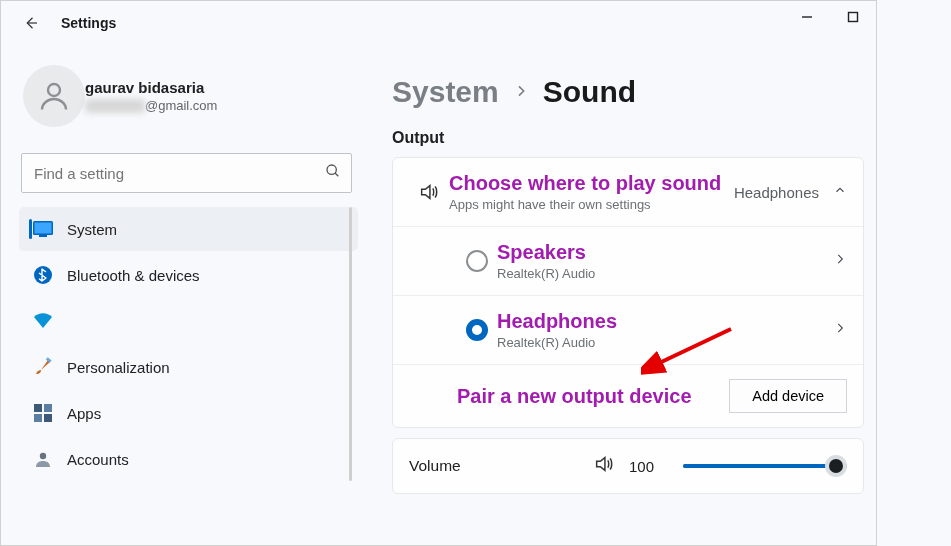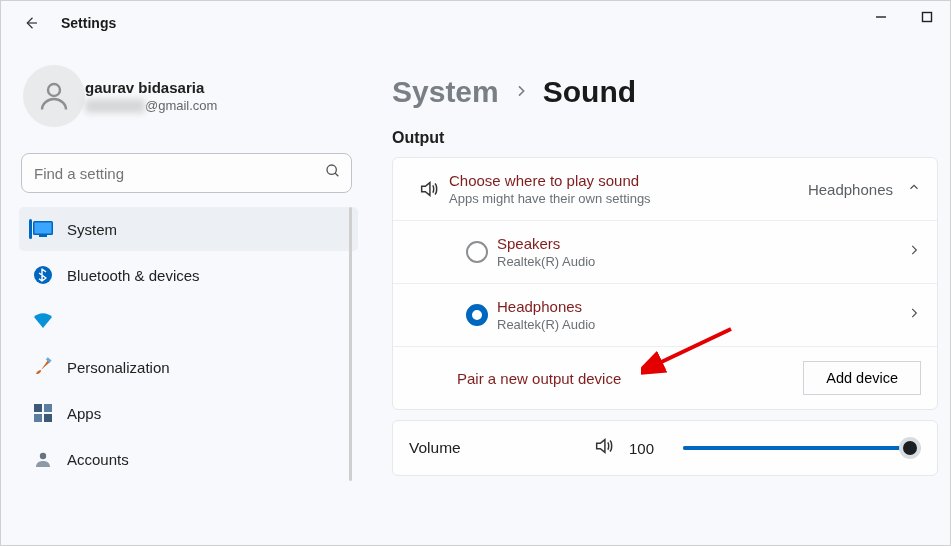--- a/index.html
+++ b/index.html
@@ -1,35 +1,35 @@
 <!DOCTYPE html>
 <html><head>
 <meta charset="utf-8">
 <style>
   * { box-sizing: border-box; font-family: "Segoe UI", Arial, sans-serif; }
   body { margin:0; width:951px; height:546px; background:#f7f9fc; color:#202020; overflow:hidden; }
-  .window { position:relative; width:951px; height:546px; border:1px solid #d0d0d0; background:#f7f9fc; }
+  .window { position:relative; width:877px; height:546px; border:1px solid #d0d0d0; background:#f7f9fc; }
   .titlebar { height:44px; display:flex; align-items:center; padding:0 6px; }
   .back { width:36px; height:36px; display:flex; align-items:center; justify-content:center; margin-left:6px; color:#333; }
   .title { margin-left:12px; font-size:14px; font-weight:600; color:#1a1a1a; }
   .win-controls { position:absolute; top:0; right:0; display:flex; }
   .win-btn { width:46px; height:32px; display:flex; align-items:center; justify-content:center; }
 
   .content { display:flex; height:calc(100% - 44px); }
 
   
   .sidebar { width:365px; padding:10px 8px 0 18px; display:flex; flex-direction:column; position:relative; }
   .user { display:flex; align-items:center; padding:10px 4px 20px 4px; }
   .avatar { width:62px; height:62px; border-radius:50%; background:#e9eaec; display:flex; align-items:center; justify-content:center; }
   .user-text { display:flex; flex-direction:column; }
   .username { font-size:15px; font-weight:700; }
   .useremail { font-size:13px; color:#666; margin-top:2px; }
   .blur { display:inline-block; filter: blur(3px); background:#d7d7d7; border-radius:3px; color:transparent; width:60px; height:14px; vertical-align:middle; }
 
-  .searchbox { margin:6px 6px 14px 2px; height:40px; border:1px solid #bfc4ca; border-radius:8px; background:#fdfdfd; display:flex; align-items:center; padding:0 10px; position:relative; }
+  .searchbox { margin:6px 6px 14px 2px; height:40px; border:1px solid #bfc4ca; border-radius:2px; background:#fdfdfd; display:flex; align-items:center; padding:0 10px; position:relative; }
   .searchbox input { border:none; outline:none; flex:1; font-size:15px; background:transparent; color:#555; }
   .searchbox .mag { color:#555; }
 
   .nav { display:flex; flex-direction:column; gap:2px; position:relative; }
   .nav-item { display:flex; align-items:center; gap:14px; height:44px; padding:0 14px; border-radius:5px; font-size:15px; color:#222; }
   .nav-item.active { background:#eceff3; font-weight:400; }
   .nav-item.active::before { content:""; position:absolute; left:10px; width:3px; height:20px; background:#0067c0; border-radius:2px; }
   .nav-scroll-edge { position:absolute; right:6px; top:0; bottom:0; width:3px; background:#cfcfcf; border-radius:2px; }
 
   .nicon { width:20px; height:20px; display:flex; align-items:center; justify-content:center; }
@@ -41,21 +41,21 @@
   .bc-sep { font-size:22px; color:#7a7f86; }
   .bc-current { font-size:30px; font-weight:700; color:#1a1a1a; }
 
   .section-label { font-size:16px; font-weight:600; margin:8px 0 10px 0; }
 
   .card { background:#fefefe; border:1px solid #e6e8eb; border-radius:6px; margin-right:8px; }
   .row { display:flex; align-items:center; padding:14px 16px; border-bottom:1px solid #eceff2; }
   .row:last-child { border-bottom:none; }
   .row .icon-slot { width:40px; display:flex; justify-content:center; color:#333; }
   .row .body { flex:1; display:flex; flex-direction:column; }
-  .row .body .primary { font-size:15px; color:#7f1d1d; }
+  .row .body .primary { font-size:20px; color:#a21caf;font-weight:bold; }
   .row .body .secondary { font-size:13px; color:#6b7075; margin-top:2px; }
   .row .tail { display:flex; align-items:center; gap:14px; color:#555; }
 
   .radio { width:22px; height:22px; border:2px solid #8c8f92; border-radius:50%; background:#fff; position:relative; }
   .radio.checked { border:6px solid #0067c0; }
   .chev { color:#4a4f55; }
   .chev-up { color:#4a4f55; }
 
   .add-btn { border:1px solid #d0d4d8; background:#fdfdfd; border-radius:0; padding:8px 22px; font-size:14.5px; }
 

